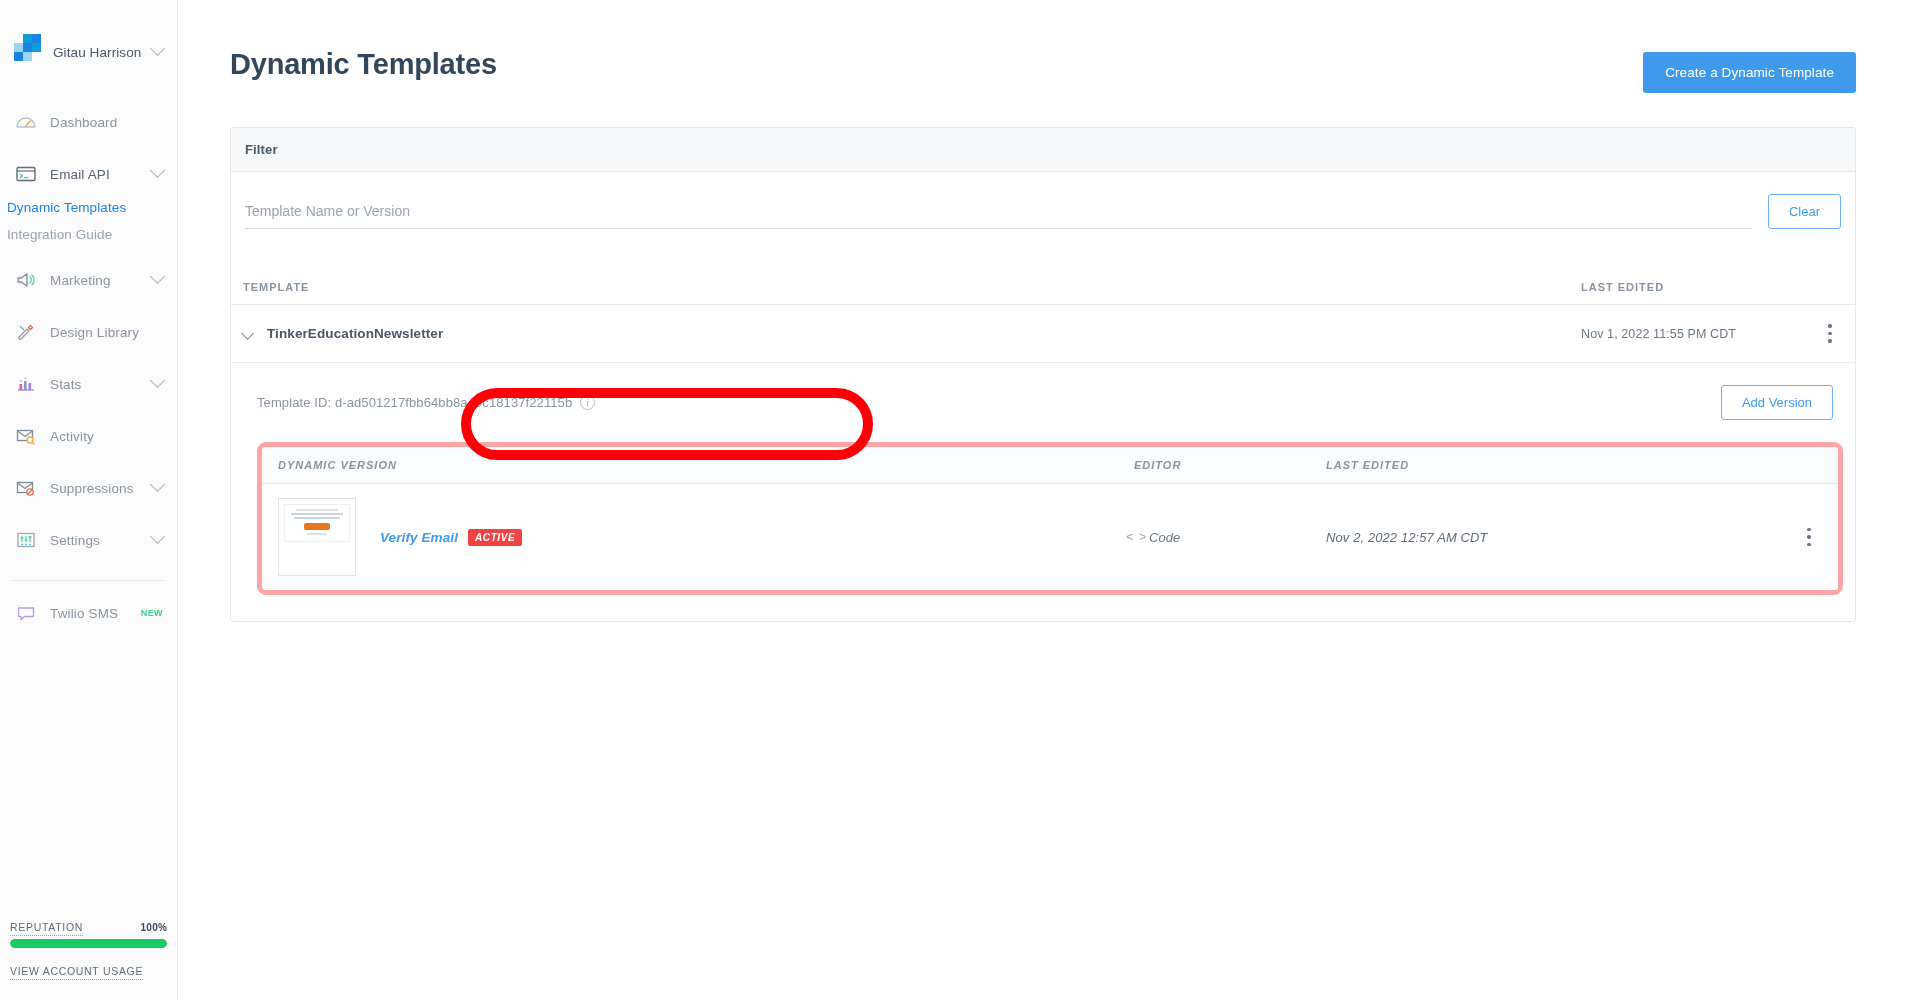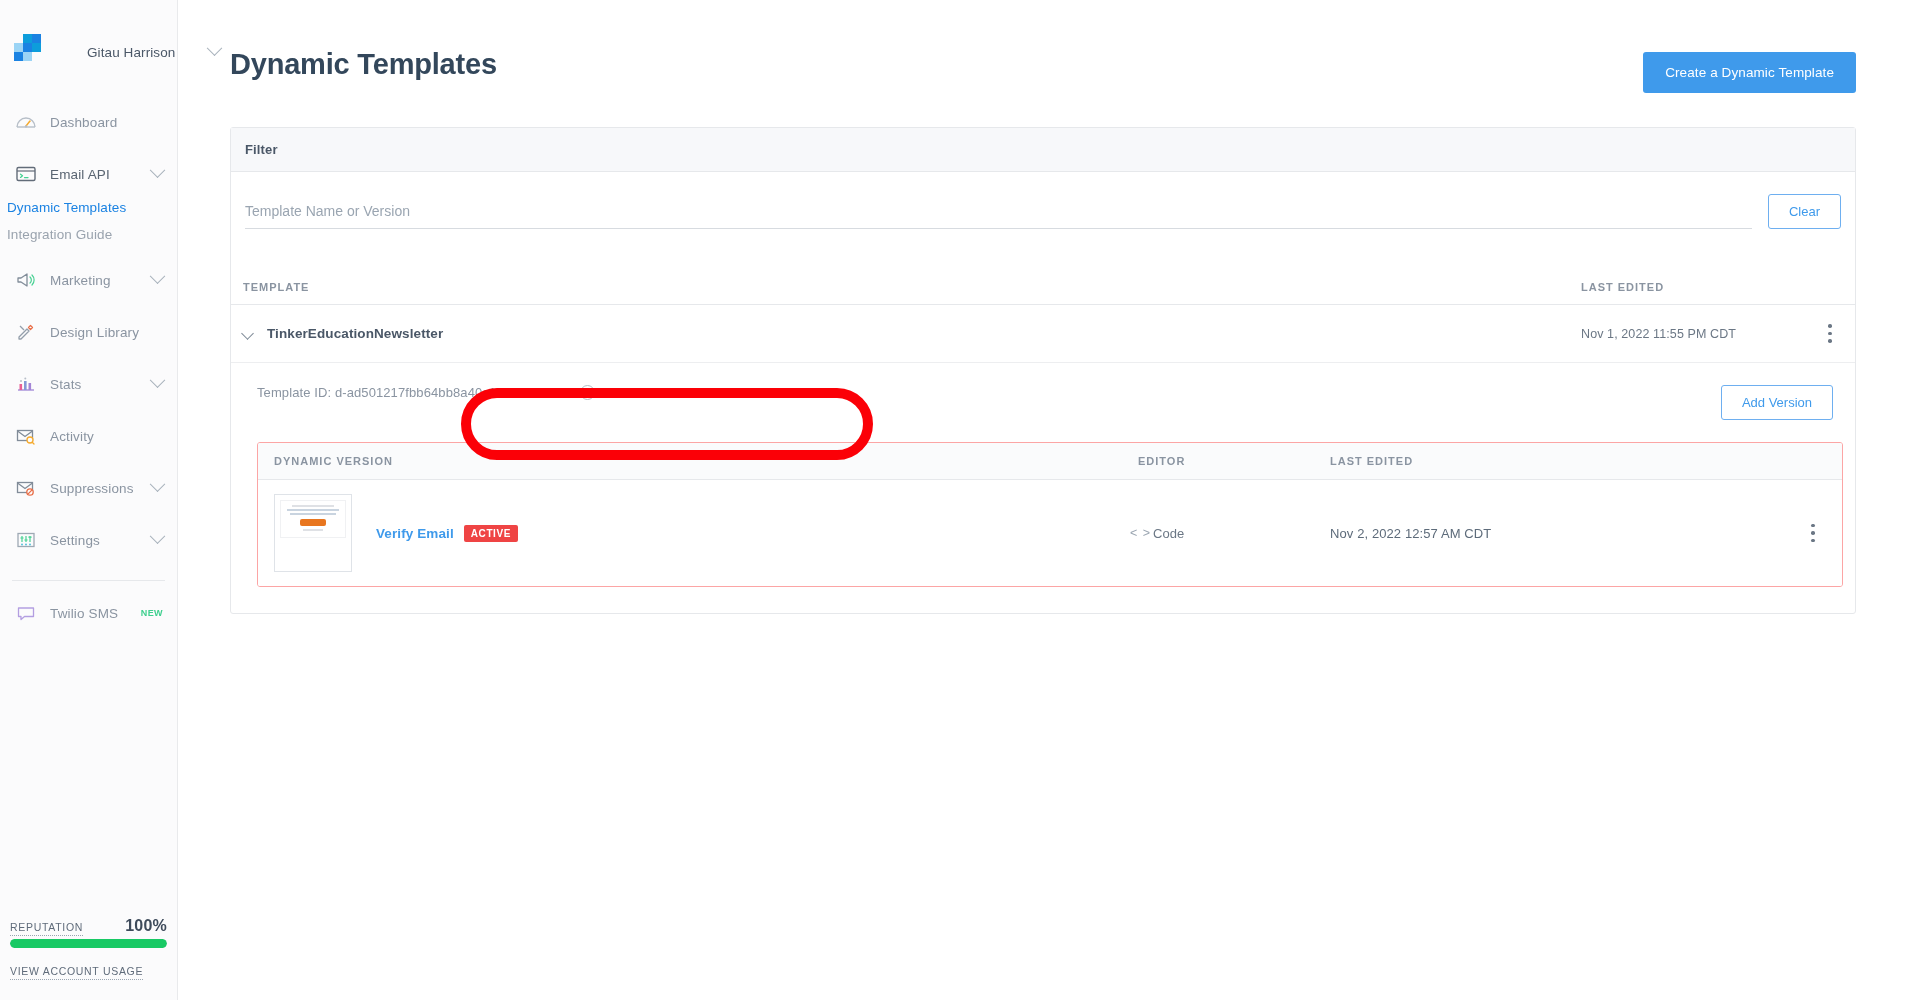--- a/index.html
+++ b/index.html
@@ -18,21 +18,20 @@
     background: #fbfbfc;
     border-right: 1px solid #e9eaec;
     position: relative;
     display: flex; flex-direction: column;
   }
   .acct {
     display: flex; align-items: center;
     padding: 30px 14px 0 14px;
     height: 74px;
     cursor: pointer;
-    gap: 34px;
   }
   .logo { width: 27px; height: 27px; position: relative; flex: none; }
   .logo i { position: absolute; display: block; }
   .lg1 { left: 0px;  top: 13px; width: 9px;  height: 9px;  background: #1a82e2; }
   .lg2 { left: 0px;  top: 4px;  width: 9px;  height: 9px;  background: #9bd4f5; }
   .lg3 { left: 9px;  top: 4px;  width: 9px;  height: 9px;  background: #1a82e2; }
   .lg4 { left: 9px;  top: 13px; width: 9px;  height: 9px;  background: #9bd4f5; }
   .lg5 { left: 9px;  top: -5px; width: 9px;  height: 9px;  background: #0d9ddb; }
   .lg6 { left: 18px; top: -5px; width: 9px;  height: 9px;  background: #1a82e2; }
   .lg7 { left: 18px; top: 4px;  width: 9px;  height: 9px;  background: #0d9ddb; }
@@ -87,21 +86,21 @@
   }
   .rep-row {
     display: flex; align-items: baseline; justify-content: space-between;
     padding-bottom: 3px;
   }
   .rep-label {
     font-size: 10.5px; letter-spacing: .7px; color: #5f6b7a;
     border-bottom: 1px dotted #9aa5b1; padding-bottom: 2px;
     cursor: pointer;
   }
-  .rep-pct { font-size: 16px; font-weight: bold; color: #3e4b5b; letter-spacing: .2px;}
+  .rep-pct { font-size: 10px; font-weight: bold; color: #3e4b5b; letter-spacing: .2px;}
   .rep-bar {
     height: 9px; border-radius: 5px; background: #e6e8eb; overflow: hidden;
     margin-bottom: 17px;
   }
   .rep-fill { height: 100%; background: #18c964; border-radius: 5px; }
   .usage {
     display: block; font-size: 10.5px; letter-spacing: .7px; color: #5f6b7a;
     border-bottom: 1px dotted #9aa5b1; padding-bottom: 2px;
     margin-bottom: 20px; width: fit-content; cursor: pointer;
   }
@@ -183,36 +182,36 @@
   }
   .kebab {
     width: 26px; height: 30px; flex: none; cursor: pointer;
     display: flex; flex-direction: column; align-items: center;
     justify-content: center; gap: 4px;
   }
   .kebab i { width: 3.5px; height: 3.5px; border-radius: 50%; background: #6b7785; display: block; }
 
   .expanded { padding: 22px 12px 26px 26px; position: relative; }
   .tid-row {
-    display: flex; align-items: flex-start; justify-content: space-between;
+    display: flex; align-items: center; justify-content: space-between;
     margin-bottom: 22px; padding-right: 10px;
   }
   .tid-text {
     font-size: 13px; color: #8a94a1; letter-spacing: .1px;
     display: flex; align-items: center; gap: 8px;
   }
   .info-ico {
     width: 15px; height: 15px; border-radius: 50%;
     border: 1px solid #b6bdc6; color: #9aa5b1;
     font-size: 10px; line-height: 13px; text-align: center;
     font-family: "Liberation Serif", serif; font-style: italic;
     cursor: pointer; flex: none;
   }
 
-  .inner-card { border: 1px solid #fca5a5; border-radius: 3px; overflow: hidden; }
+  .inner-card { border: 5px solid #fca5a5; border-radius: 9px; overflow: hidden; font-style: italic; }
   .inner-head {
     display: flex; align-items: center;
     background: #fafbfc; border-bottom: 1px solid #e6e8eb;
     padding: 12px 16px;
   }
   .ih-version { flex: 1; }
   .ih-editor { width: 192px; }
   .ih-edited { width: 470px; }
 
   .ver-row {

